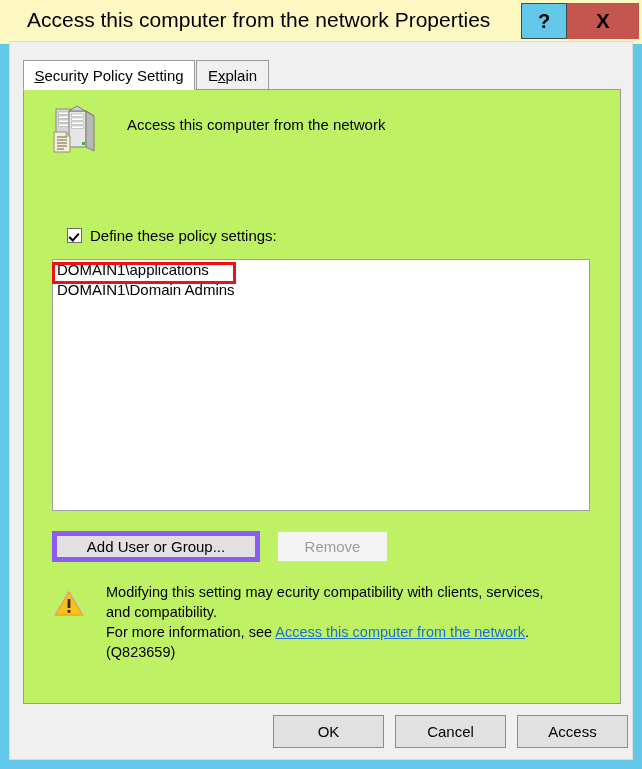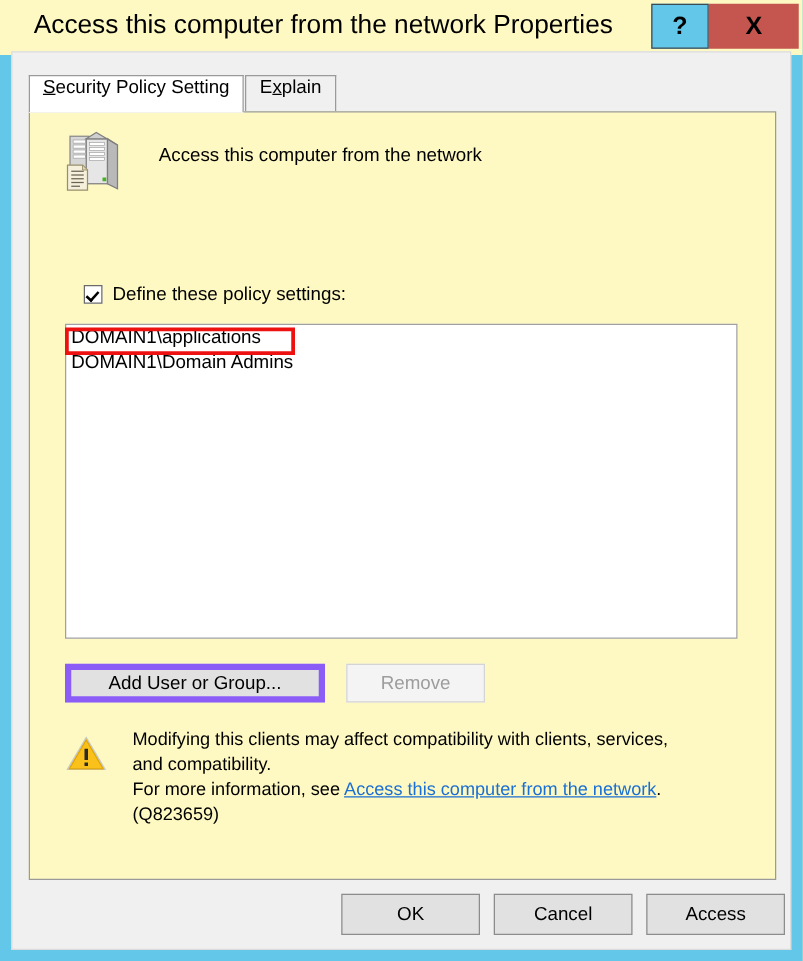--- a/index.html
+++ b/index.html
@@ -83,21 +83,21 @@
     width: 590px;
   }
   .tab {
     position: absolute;
     top: 0;
     height: 29px;
     box-sizing: border-box;
     font-size: 15px;
     color: #000000;
     display: flex;
-    align-items: flex-start;
+    align-items: center;
     justify-content: center;
     cursor: default;
     background: #f0f0f0;
     border: 1px solid #9a9a9a;
     border-bottom: none;
   }
   .tab.active {
     background: #ffffff;
     border-bottom: 1px solid #ffffff;
     z-index: 3;
@@ -105,21 +105,21 @@
   }
   #tab-security { left: 0; width: 172px; }
   #tab-explain { left: 173px; width: 73px; }
   .accel { text-decoration: underline; }
 
   
   #tabpanel {
     position: absolute;
     left: 13px; top: 47px;
     width: 598px; height: 615px;
-    background: #fef9c3;
+    background: #bef264;
     border: 1px solid #9a9a9a;
     box-sizing: border-box;
   }
 
   
   #policy-header {
     position: absolute;
     left: 0; top: 0;
     width: 598px; height: 82px;
   }
@@ -340,21 +340,21 @@
       <div id="remove-btn" class="action-btn">Remove</div>
 
       <div id="warning-block">
         <svg id="warning-icon" viewBox="0 0 34 31">
           <polygon points="17,2 33,29 1,29" fill="#c9c9c9"></polygon>
           <polygon points="17,5 30.5,28 3.5,28" fill="#fbc11b" stroke="#e0a700" stroke-width="1"></polygon>
           <rect x="15.6" y="12" width="2.8" height="9" fill="#2b2b2b"></rect>
           <rect x="15.6" y="23" width="2.8" height="2.8" fill="#2b2b2b"></rect>
         </svg>
         <div id="warning-text">
-          <div>Modifying this clients may affect compatibility with clients, services,</div>
+          <div>Modifying this setting may ecurity compatibility with clients, services,</div>
           <div>and compatibility.</div>
           <div><span>For more information, see </span><span id="warning-link">Access this computer from the network</span><span>.</span></div>
           <div>(Q823659)</div>
         </div>
       </div>
 
     </div>
 
     <div id="ok-btn" class="footer-btn">OK</div>
     <div id="cancel-btn" class="footer-btn">Cancel</div>

